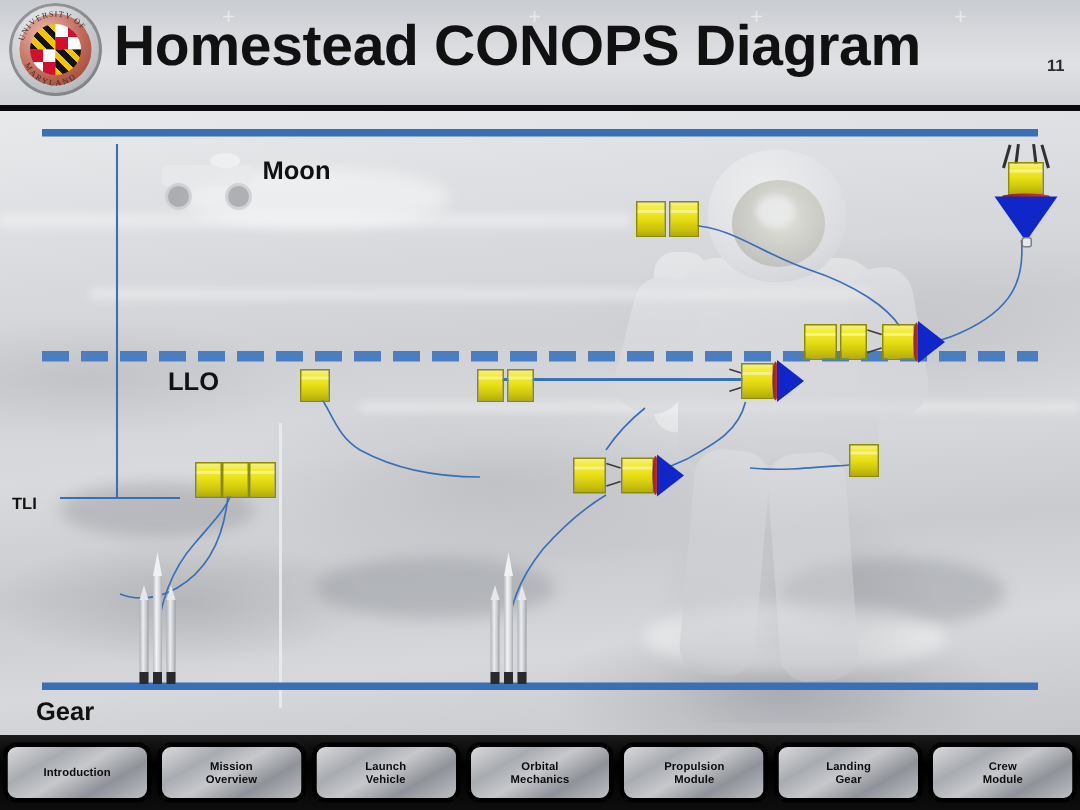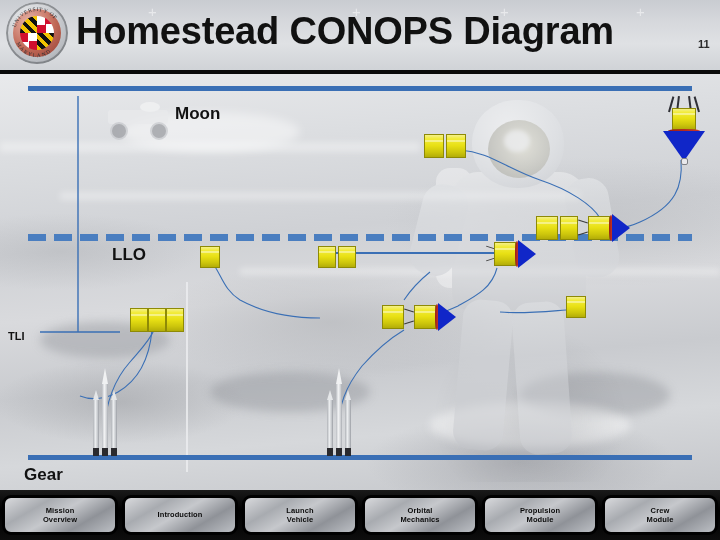--- a/index.html
+++ b/index.html
@@ -318,22 +318,23 @@
       <div class="seal-ring"></div>
     </div>
 
     <div class="hdr-title">Homestead CONOPS Diagram</div>
     <div class="pagenum">11</div>
   </div>
   <div class="hdr-rule"></div>
 
   <div class="navbar">
     <div class="nav-row" id="nav-row">
+        <div class="navbtn">Introduction</div>
         <div class="navbtn">Mission<br>Overview</div>
-        <div class="navbtn">Introduction</div>
         <div class="navbtn">Launch<br>Vehicle</div>
         <div class="navbtn">Orbital<br>Mechanics</div>
         <div class="navbtn">Propulsion<br>Module</div>
+        <div class="navbtn">Landing<br>Gear</div>
         <div class="navbtn">Crew<br>Module</div>
       </div>
   </div>
 
 </div>
 
 </body></html>

